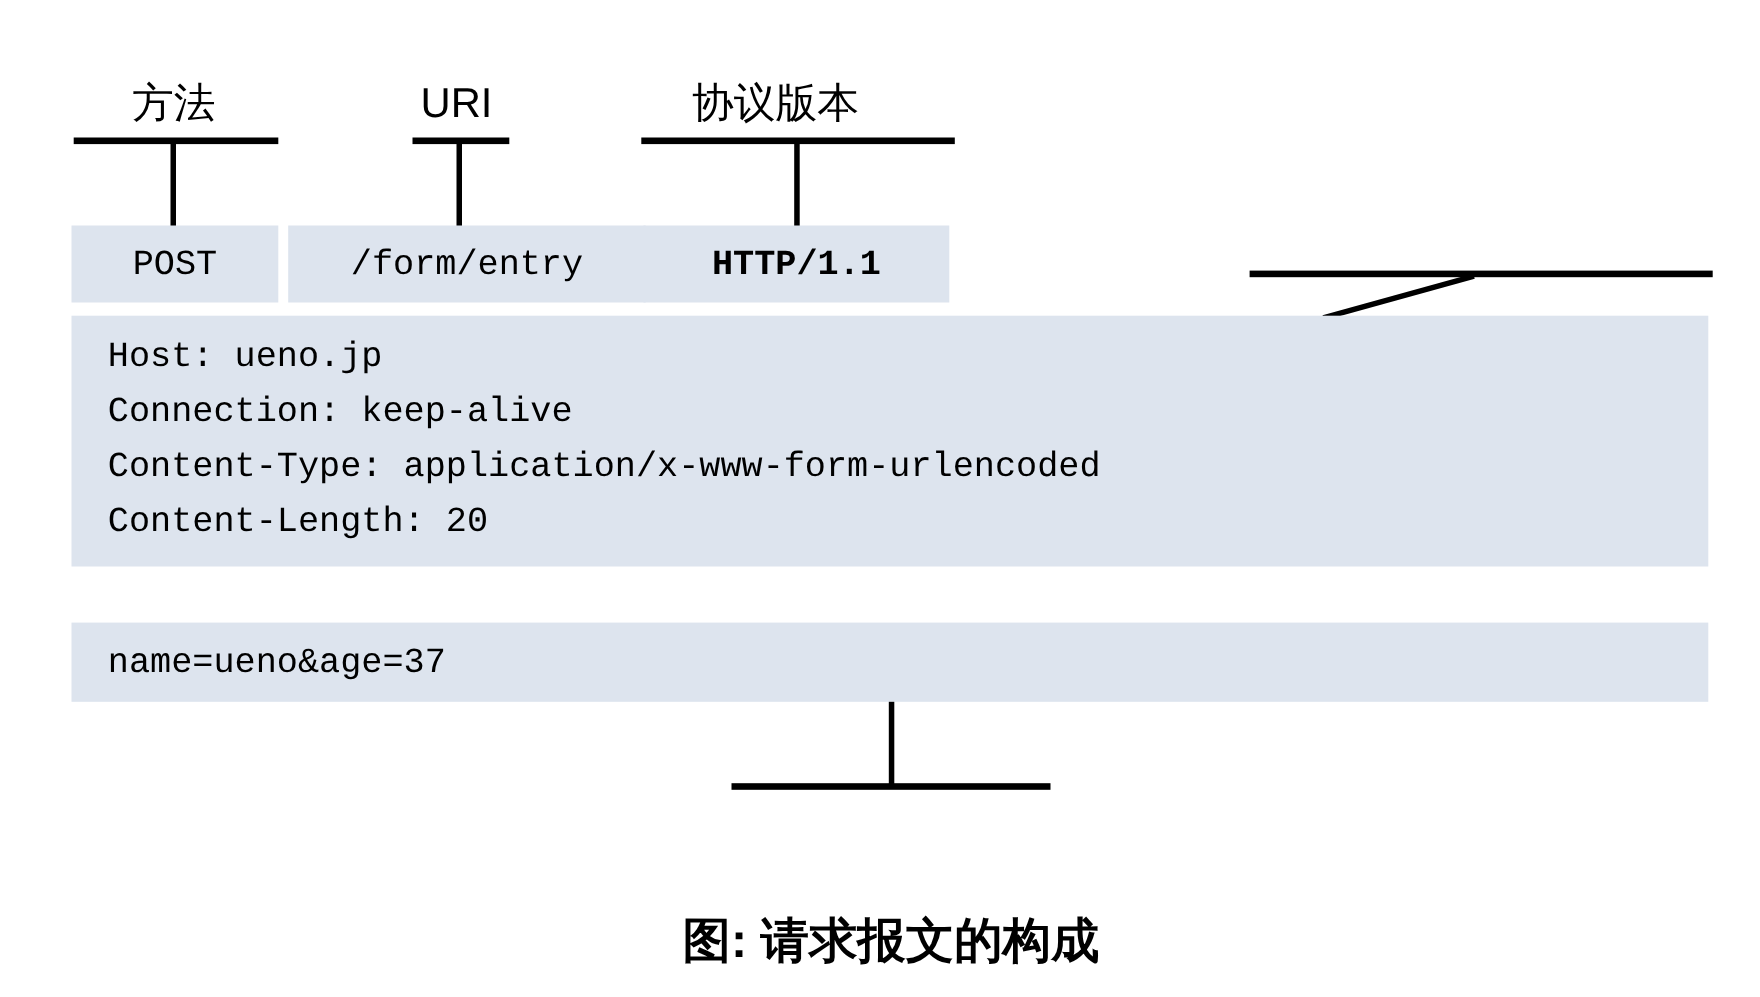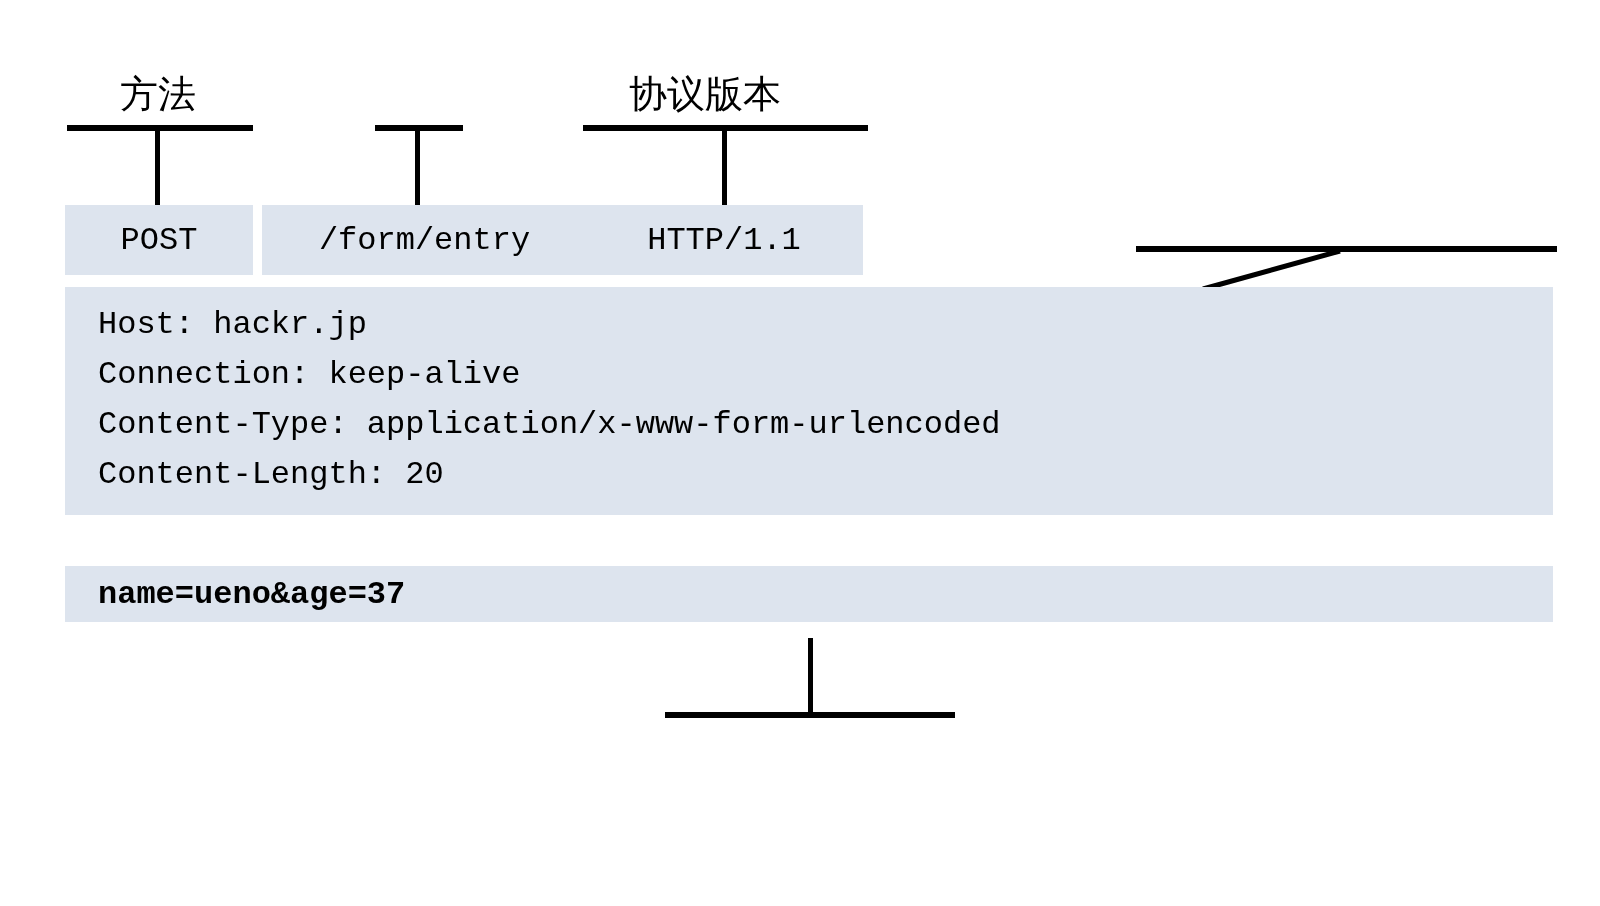--- a/index.html
+++ b/index.html
@@ -68,45 +68,47 @@
     height: 906px;
     pointer-events: none;
   }
 </style>
 </head>
 <body>
 
 <div class="canvas">
 
   <div class="abs callout-label" style="left:58px; top:72px; width:200px;">方法</div>
+  <div class="abs callout-label" style="left:315px; top:72px; width:200px;">URI</div>
   <div class="abs callout-label" style="left:605px; top:72px; width:200px;">协议版本</div>
 
   <div class="abs hline" style="left:67px; top:125px; width:186px;"></div>
   <div class="abs hline" style="left:375px; top:125px; width:88px;"></div>
   <div class="abs hline" style="left:583px; top:125px; width:285px;"></div>
 
   <div class="abs vline" style="left:155px; top:128px; height:78px;"></div>
   <div class="abs vline" style="left:415px; top:128px; height:78px;"></div>
   <div class="abs vline" style="left:722px; top:128px; height:78px;"></div>
 
   <div class="abs data-box cell" style="left:65px; top:205px; width:188px; height:70px;">POST</div>
   <div class="abs data-box cell" style="left:262px; top:205px; width:325px; height:70px;">/form/entry</div>
-  <div class="abs data-box cell" style="left:585px; top:205px; width:278px; height:70px;">HTTP/1.1</div>
+  <div class="abs data-box cell" style="left:585px; top:205px; width:278px; height:70px;font-weight:bold;">HTTP/1.1</div>
 
   <div class="abs hline" style="left:1136px; top:246px; width:421px;"></div>
   <svg class="overlay">
     <line x1="1340" y1="251" x2="1203" y2="289" stroke="#000000" stroke-width="5"></line>
   </svg>
 
   <div class="abs data-box header-box" style="left:65px; top:287px; width:1455px; height:215px;">
-    <div>Host: hackr.jp</div>
+    <div>Host: ueno.jp</div>
     <div>Connection: keep-alive</div>
     <div>Content-Type: application/x-www-form-urlencoded</div>
     <div>Content-Length: 20</div>
   </div>
 
-  <div class="abs data-box body-box" style="left:65px; top:566px; width:1455px; height:56px;font-weight:bold;">name=ueno&amp;age=37</div>
+  <div class="abs data-box body-box" style="left:65px; top:566px; width:1455px; height:72px;">name=ueno&amp;age=37</div>
 
   <div class="abs vline" style="left:808px; top:638px; height:76px;"></div>
   <div class="abs hline" style="left:665px; top:712px; width:290px;"></div>
 
+  <div class="abs caption" style="left:410px; top:826px; width:800px;">图: 请求报文的构成</div>
 
 </div>
 
 </body></html>

